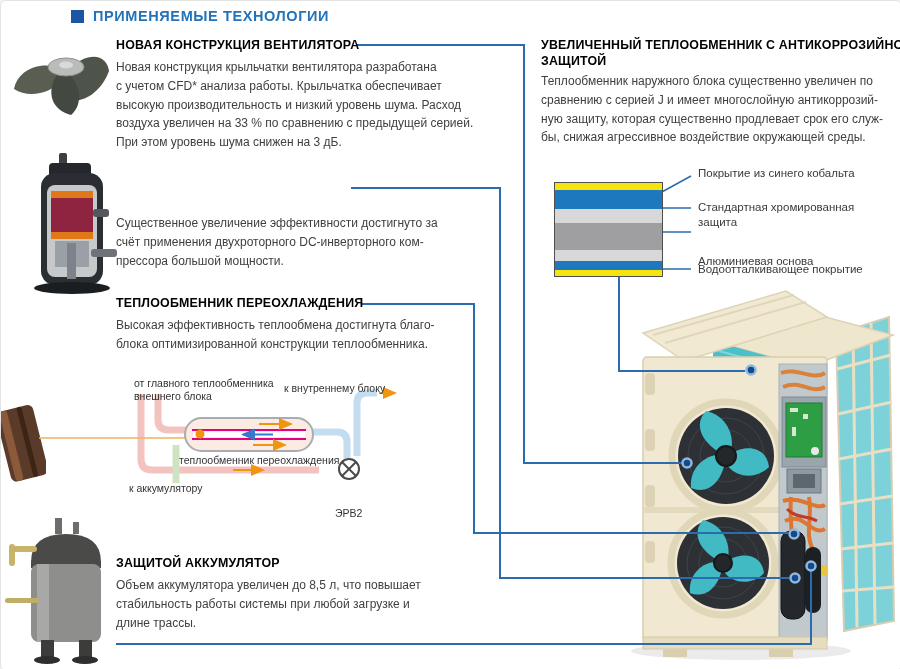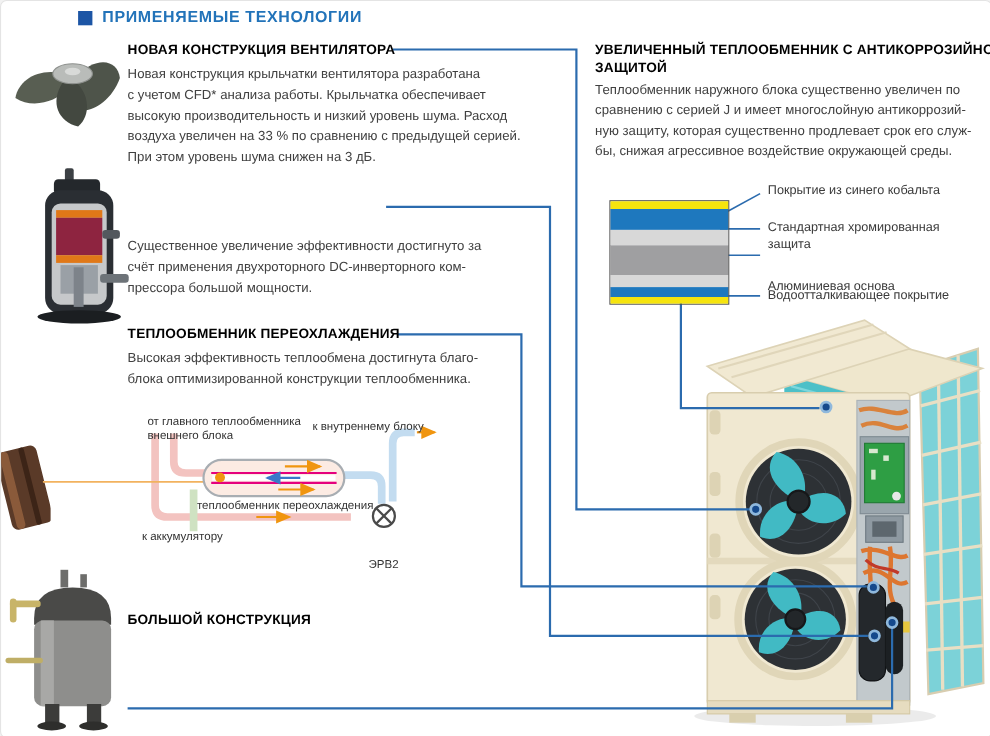--- a/index.html
+++ b/index.html
@@ -42,21 +42,24 @@
 При этом уровень шума снижен на 3 дБ.</div>
 
   <div class="body-text txt" style="left:115px;top:213px;">Существенное увеличение эффективности достигнуто за
 счёт применения двухроторного DC-инверторного ком-
 прессора большой мощности.</div>
 
   <div class="sec-title txt" style="left:115px;top:295px;">ТЕПЛООБМЕННИК ПЕРЕОХЛАЖДЕНИЯ</div>
   <div class="body-text txt" style="left:115px;top:315px;">Высокая эффективность теплообмена достигнута благо-
 блока оптимизированной конструкции теплообменника.</div>
 
-  <div class="sec-title txt" style="left:115px;top:555px;">БОЛЬШОЙ КОНСТРУКЦИЯ</div>
+  <div class="sec-title txt" style="left:115px;top:555px;">ЗАЩИТОЙ АККУМУЛЯТОР</div>
+  <div class="body-text txt" style="left:115px;top:575px;">Объем аккумулятора увеличен до 8,5 л, что повышает
+стабильность работы системы при любой загрузке и
+длине трассы.</div>
 
   <div class="sec-title txt" style="left:540px;top:37px;">УВЕЛИЧЕННЫЙ ТЕПЛООБМЕННИК С АНТИКОРРОЗИЙНОЙ
 ЗАЩИТОЙ</div>
   <div class="body-text txt" style="left:540px;top:71px;">Теплообменник наружного блока существенно увеличен по
 сравнению с серией J и имеет многослойную антикоррозий-
 ную защиту, которая существенно продлевает срок его служ-
 бы, снижая агрессивное воздействие окружающей среды.</div>
 
   <div class="layer-box txt">
     <div class="ly1"></div>

